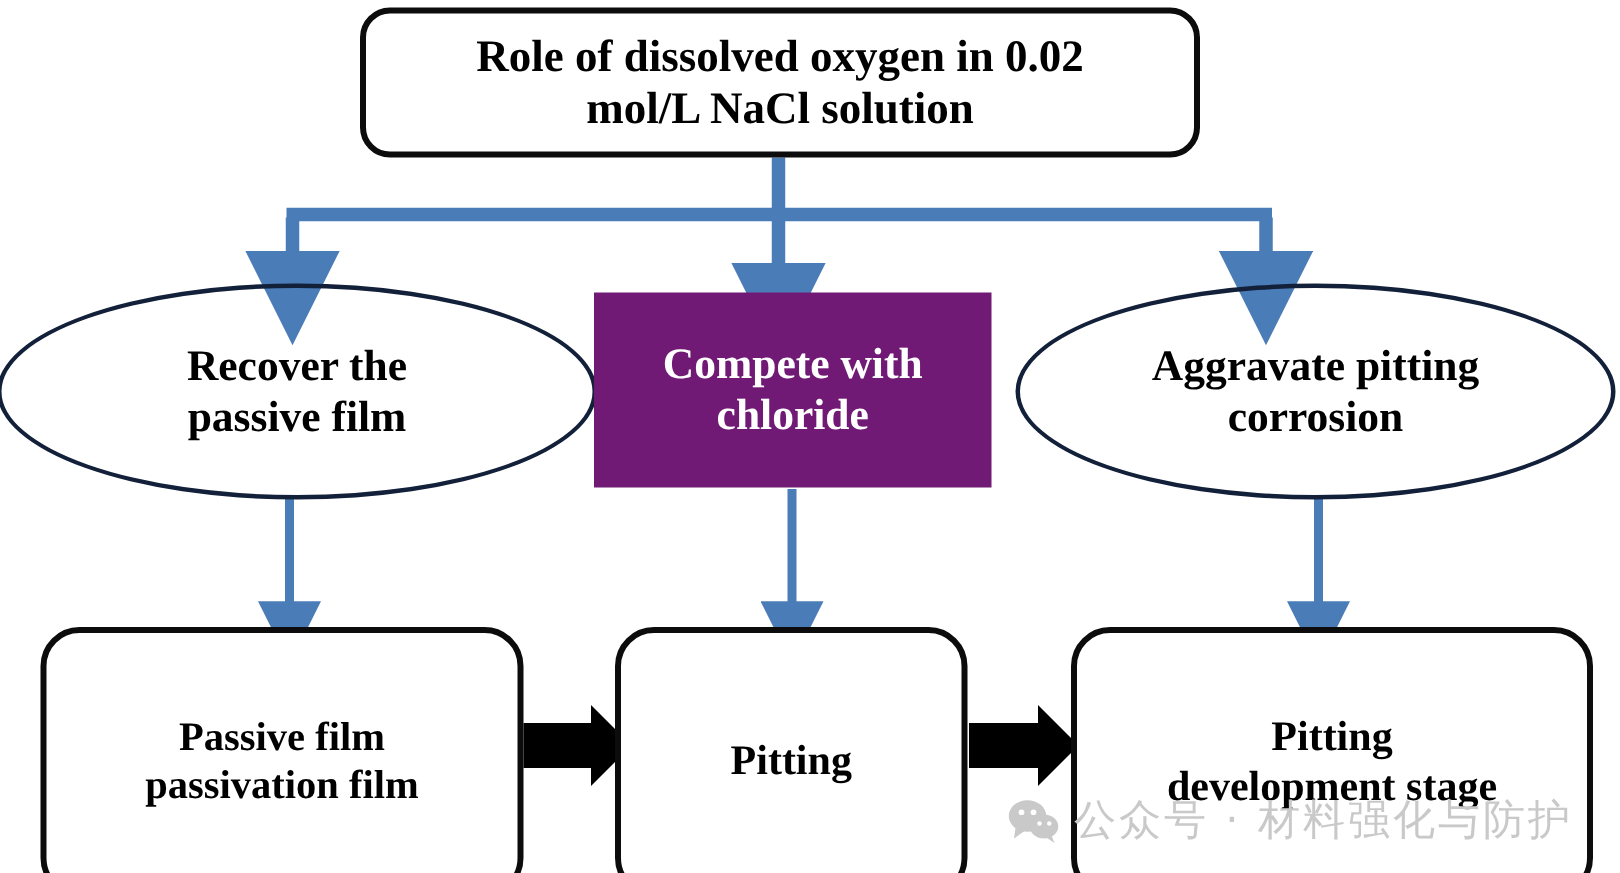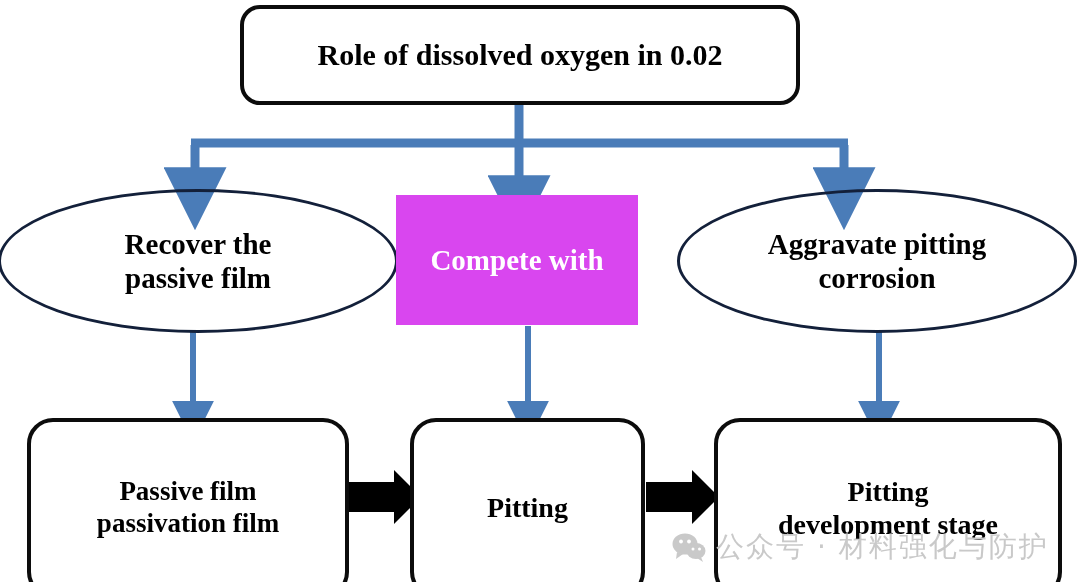--- a/index.html
+++ b/index.html
@@ -63,23 +63,23 @@
     font-size: 29px;
     z-index: 2;
   }
   .ellipse-left  { left: -2px; }
   .ellipse-right { left: 677px; }
 
   
   .node-blue {
     left: 396px;
     top: 195px;
-    width: 242px;
+    width: 265px;
     height: 130px;
-    background: #d946ef;
+    background: #701a75;
     border: none;
     color: #ffffff;
     font-size: 29px;
     z-index: 4;
   }
 
   
   .node-bottom {
     border: 4px solid #0c0c0c;
     border-radius: 26px;
@@ -151,40 +151,42 @@
       <path d="M349,482 L394,482 L394,470 L421,497 L394,524 L394,512 L349,512 z" fill="#000000"></path>
     </g>
     <g>
       <path d="M646,482 L692,482 L692,470 L719,497 L692,524 L692,512 L646,512 z" fill="#000000"></path>
     </g>
   </svg>
 
   <div class="node node-top">
     <div>
       <span class="node-text">Role of dissolved oxygen in 0.02</span>
+      <span class="node-text">mol/L NaCl solution</span>
     </div>
   </div>
 
   <div class="node node-ellipse ellipse-left">
     <div>
       <span class="node-text">Recover the</span>
       <span class="node-text">passive film</span>
     </div>
   </div>
 
   <div class="node node-ellipse ellipse-right">
     <div>
       <span class="node-text">Aggravate pitting</span>
       <span class="node-text">corrosion</span>
     </div>
   </div>
 
   <div class="node node-blue">
     <div>
       <span class="node-text">Compete with</span>
+      <span class="node-text">chloride</span>
     </div>
   </div>
 
   <div class="node node-bottom bottom-1">
     <div>
       <span class="node-text">Passive film</span>
       <span class="node-text">passivation film</span>
     </div>
   </div>
 

